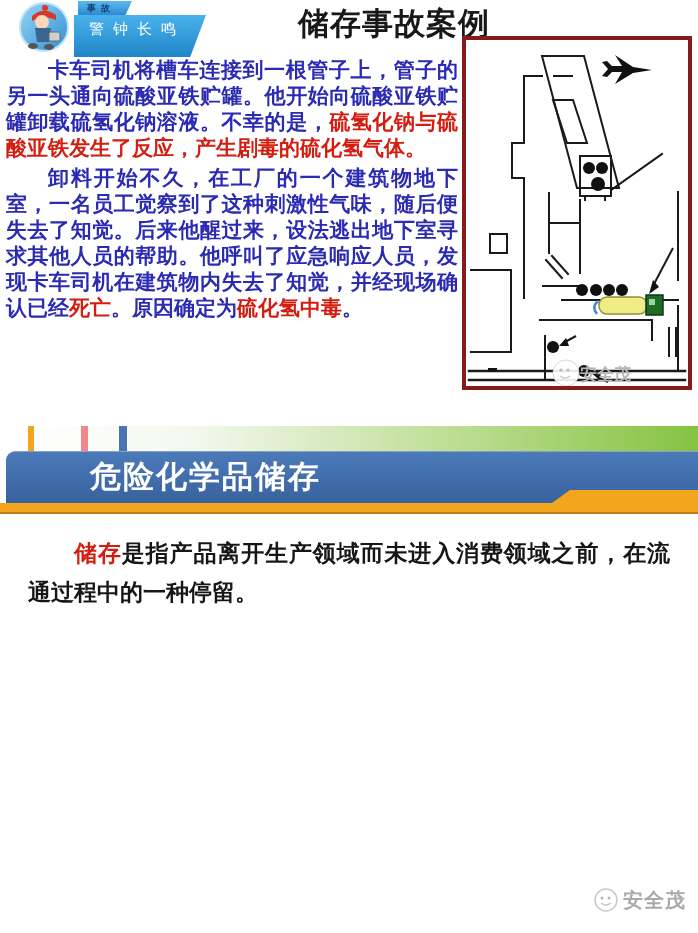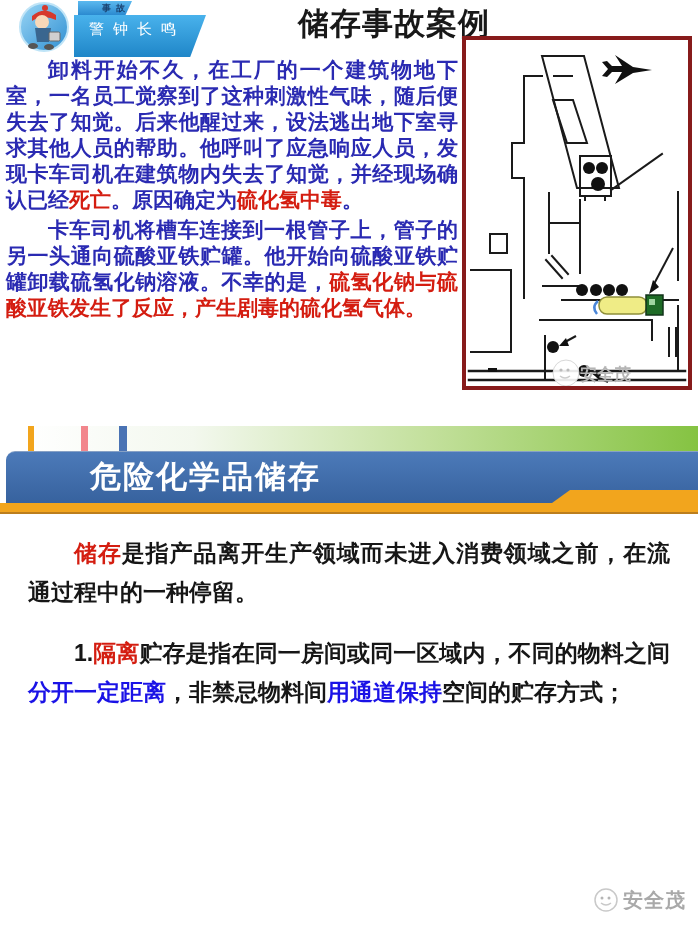--- a/index.html
+++ b/index.html
@@ -6,21 +6,21 @@
   .page{position:relative;width:698px;height:933px;background:#fff;overflow:hidden;
         font-family:"Liberation Sans","DejaVu Sans",sans-serif;}
 
   
   .badge{position:absolute;left:14px;top:0;width:196px;height:52px;}
   .badge-mascot{position:absolute;left:4px;top:1px;width:52px;height:52px;}
   .badge-tab{position:absolute;left:64px;top:1px;width:54px;height:14px;
              background:linear-gradient(180deg,#5cb9ef,#2b8ad0);
              clip-path:polygon(0 0,100% 0,88% 100%,0 100%);
              color:#19406e;font-size:9px;font-weight:bold;letter-spacing:5px;
-             line-height:14px;padding-left:24px;box-sizing:border-box;}
+             line-height:14px;padding-left:9px;box-sizing:border-box;}
   .badge-banner{position:absolute;left:60px;top:15px;width:132px;height:42px;
              background:linear-gradient(180deg,#49b2ec,#1f86c8);
              clip-path:polygon(0 0,100% 0,88% 100%,0 100%);
              color:#fff;font-size:15px;font-weight:normal;letter-spacing:9px;
              line-height:28px;padding-left:15px;box-sizing:border-box;}
   .page-title{position:absolute;left:210px;top:3px;width:280px;text-align:right;
              font-size:31px;font-weight:bold;color:#181818;letter-spacing:1px;}
 
   
   .case-text{position:absolute;left:6px;top:57px;width:452px;font-size:21px;
@@ -50,21 +50,21 @@
   .orange-bar{position:absolute;left:0;top:503px;width:698px;height:9px;
           background:var(--accent-orange,#f2a51d);border-bottom:2px solid #bc7e1d;}
   .orange-step{position:absolute;left:552px;top:490px;width:146px;height:13px;
           background:var(--accent-orange,#f2a51d);
           clip-path:polygon(0 100%,18px 0,100% 0,100% 100%);}
 
   
   .body-text{position:absolute;left:28px;top:534px;width:642px;font-size:23px;
           font-weight:bold;line-height:39px;text-align:justify;color:#161616;}
   .body-text p{margin:0;text-indent:2em;}
-  .body-text p.gap-after{margin-bottom:22px;}
+  .body-text p.gap-after{margin-bottom:0;}
 
   
   .watermark{position:absolute;right:12px;top:886px;display:flex;align-items:center;
           color:#a9a9a9;font-size:20px;font-weight:bold;letter-spacing:1px;}
   .watermark svg{margin-right:3px;}
 </style>
 </head>
 <body>
 
 <div class="page">
@@ -86,22 +86,22 @@
       <ellipse cx="15" cy="45" rx="5" ry="3" fill="#555"></ellipse>
       <ellipse cx="31" cy="46" rx="5" ry="3" fill="#555"></ellipse>
     </svg>
     <div class="badge-tab">事故</div>
     <div class="badge-banner">警钟长鸣</div>
   </div>
 
   <div class="page-title">储存事故案例</div>
 
   <div class="case-text">
+    <p><span class="seg-navy">卡车司机将槽车连接到一根管子上，管子的另一头通向硫酸亚铁贮罐。他开始向硫酸亚铁贮罐卸载硫氢化钠溶液。不幸的是，</span><span class="seg-red">硫氢化钠与硫酸亚铁发生了反应，产生剧毒的硫化氢气体。</span></p>
     <p><span class="seg-navy">卸料开始不久，在工厂的一个建筑物地下室，一名员工觉察到了这种刺激性气味，随后便失去了知觉。后来他醒过来，设法逃出地下室寻求其他人员的帮助。他呼叫了应急响应人员，发现卡车司机在建筑物内失去了知觉，并经现场确认已经</span><span class="seg-red">死亡</span><span class="seg-navy">。原因确定为</span><span class="seg-red">硫化氢中毒</span><span class="seg-navy">。</span></p>
-    <p><span class="seg-navy">卡车司机将槽车连接到一根管子上，管子的另一头通向硫酸亚铁贮罐。他开始向硫酸亚铁贮罐卸载硫氢化钠溶液。不幸的是，</span><span class="seg-red">硫氢化钠与硫酸亚铁发生了反应，产生剧毒的硫化氢气体。</span></p>
   </div>
 
   <div class="figure">
     <svg width="222" height="346" viewBox="0 0 222 346">
 
       <path d="M186 30 L167 27 L149 15 L156 26 L146 26 L141 21 L136 22 L142 29 L136 36 L141 37 L146 32 L156 32 L149 44 L167 33 Z" fill="#111"></path>
       <g stroke="#1a1a1a" stroke-width="2" fill="none" stroke-linecap="square">
 
         <path d="M58 36 H76 M88 36 H106"></path>
         <path d="M58 36 V103"></path>
@@ -179,21 +179,20 @@
   <div class="bar bar-pink"></div>
   <div class="bar bar-blue"></div>
   <div class="banner">
     <div class="banner-title">危险化学品储存</div>
   </div>
   <div class="orange-step"></div>
   <div class="orange-bar"></div>
 
   <div class="body-text">
     <p class="gap-after"><span class="seg-red">储存</span><span class="seg-black">是指产品离开生产领域而未进入消费领域之前，在流通过程中的一种停留。</span></p>
-    <p><span class="seg-black">1.</span><span class="seg-red">隔离</span><span class="seg-black">贮存是指在同一房间或同一区域内，不同的物料之间</span><span class="seg-blue">分开一定距离</span><span class="seg-black">，非禁忌物料间</span><span class="seg-blue">用通道保持</span><span class="seg-black">空间的贮存方式；</span></p>
   </div>
 
   <div class="watermark">
     <svg width="28" height="28" viewBox="0 0 28 28">
       <circle cx="14" cy="14" r="11" fill="#ffffff" stroke="#c9c9c9" stroke-width="1.5"></circle>
       <circle cx="10" cy="12" r="1.5" fill="#b5b5b5"></circle>
         <circle cx="17" cy="12" r="1.5" fill="#b5b5b5"></circle>
       <path d="M9 17 q5 4 10 0" stroke="#c9c9c9" stroke-width="1.5" fill="none"></path>
     </svg>
     <span>安全茂</span>

